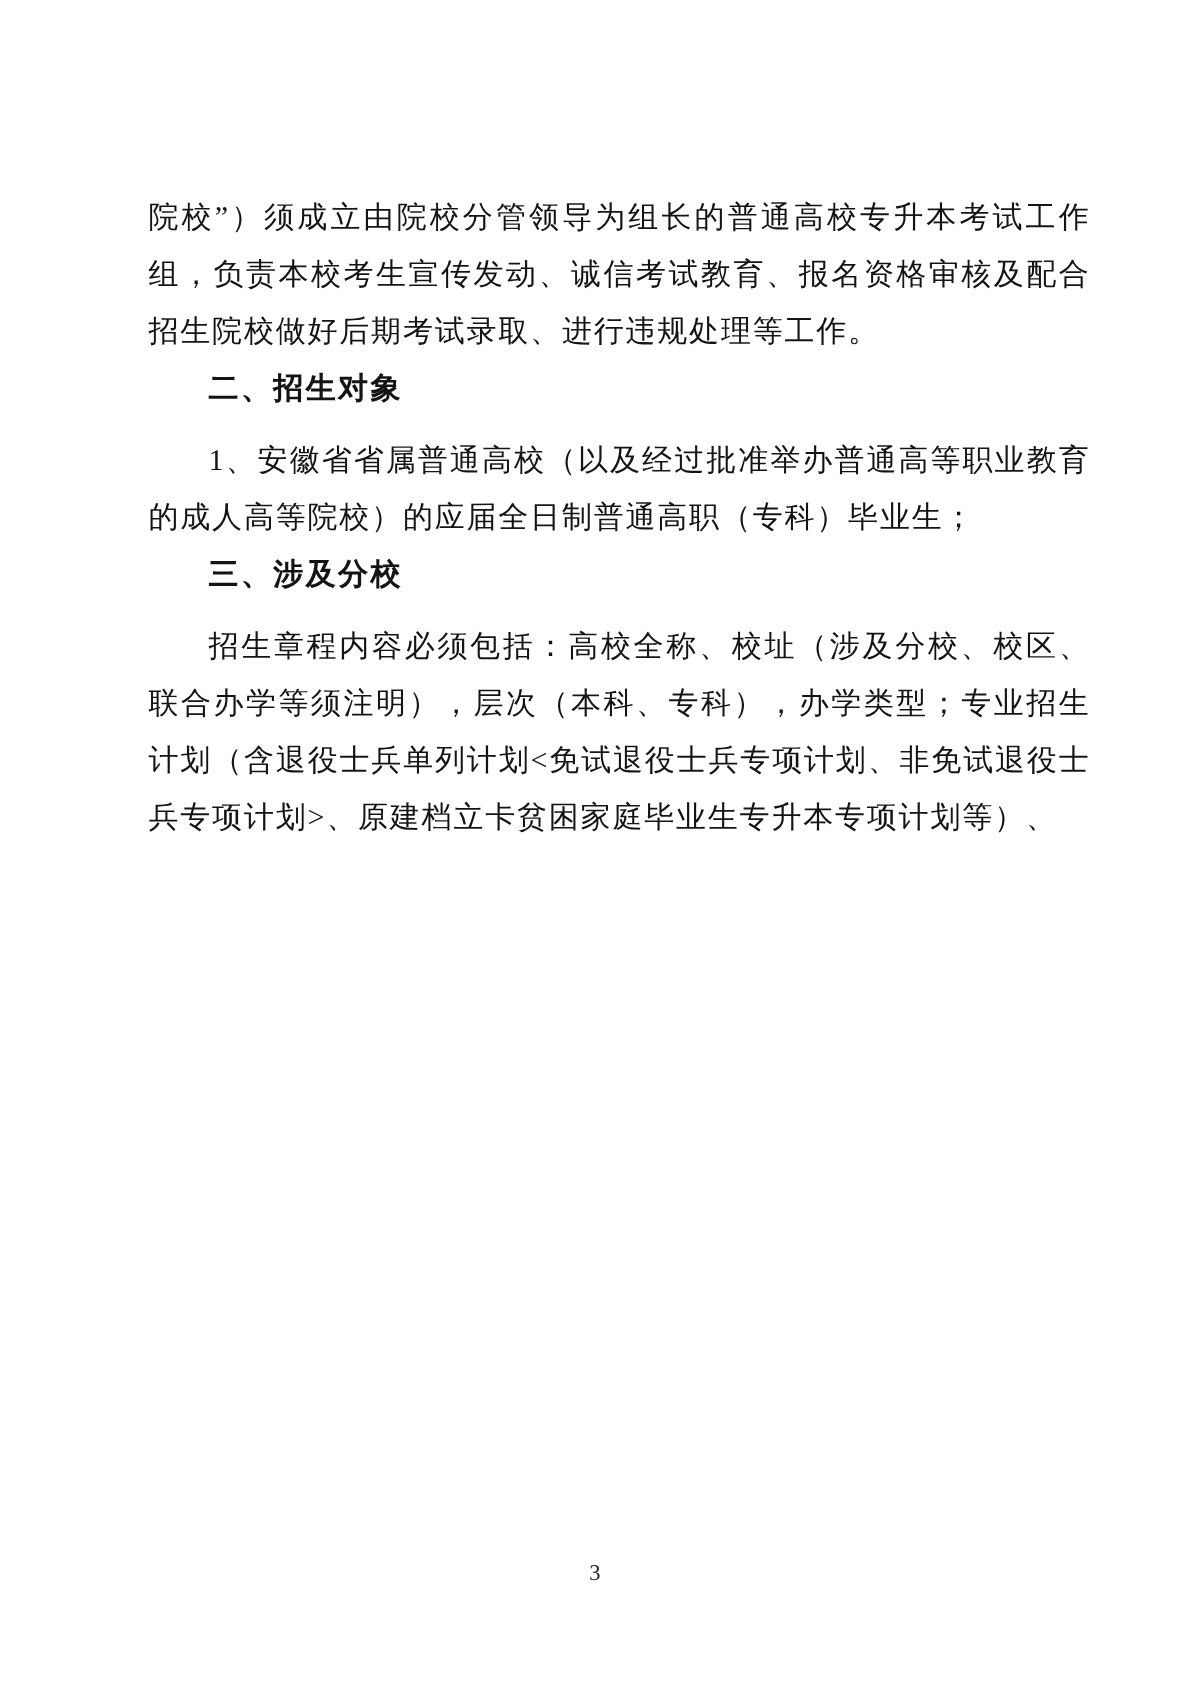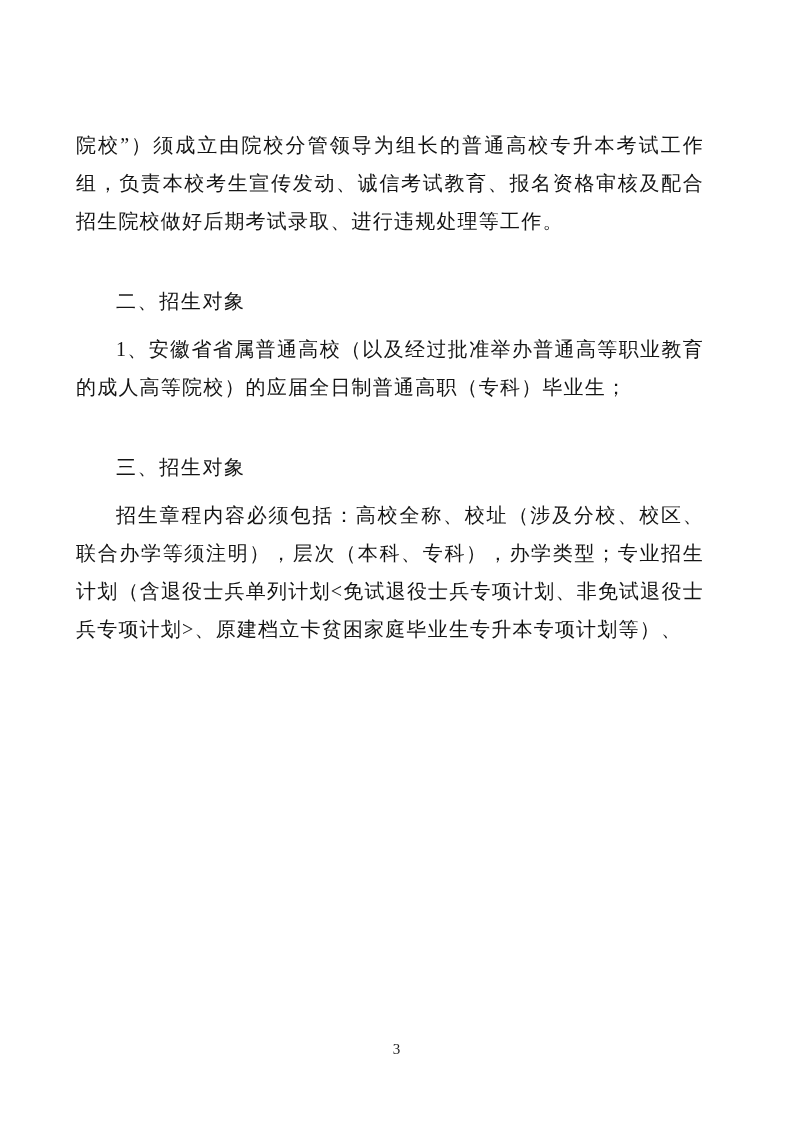--- a/index.html
+++ b/index.html
@@ -11,62 +11,61 @@
     position: relative;
     width: 793px;
     height: 1122px;
     background: #ffffff;
     overflow: hidden;
     font-family: "Liberation Serif", "DejaVu Serif", serif;
     color: #141414;
   }
   .content {
     position: absolute;
-    left: 76px;
+    left: 99px;
     top: 126px;
     width: 628px;
     font-size: 20px;
     line-height: 38px;
     letter-spacing: 1.2px;
     text-align: justify;
   }
   p {
     margin: 0;
     padding: 0;
   }
   .para {
     text-indent: 2em;
     margin-top: 10px;
   }
   .para-cont {
     text-indent: 0;
   }
   .heading {
     text-indent: 2em;
-    font-weight: 400;
+    font-weight: 700;
     font-family: "Liberation Sans", "DejaVu Sans", sans-serif;
     letter-spacing: 1.6px;
-    margin-top: 42px;
   }
   .page-number {
     position: absolute;
     left: 0;
     right: 0;
     bottom: 64px;
     text-align: center;
     font-size: 15px;
     letter-spacing: 0;
     color: #222222;
   }
 </style>
 </head>
 <body>
 
 <div class="page">
   <div class="content">
     <p class="para-cont">院校”）须成立由院校分管领导为组长的普通高校专升本考试工作组，负责本校考生宣传发动、诚信考试教育、报名资格审核及配合招生院校做好后期考试录取、进行违规处理等工作。</p>
     <p class="heading">二、招生对象</p>
     <p class="para">1、安徽省省属普通高校（以及经过批准举办普通高等职业教育的成人高等院校）的应届全日制普通高职（专科）毕业生；</p>
-    <p class="heading">三、招生对象</p>
+    <p class="heading">三、涉及分校</p>
     <p class="para">招生章程内容必须包括：高校全称、校址（涉及分校、校区、联合办学等须注明），层次（本科、专科），办学类型；专业招生计划（含退役士兵单列计划&lt;免试退役士兵专项计划、非免试退役士兵专项计划&gt;、原建档立卡贫困家庭毕业生专升本专项计划等）、</p>
   </div>
   <div class="page-number">3</div>
 </div>
 
 </body></html>

